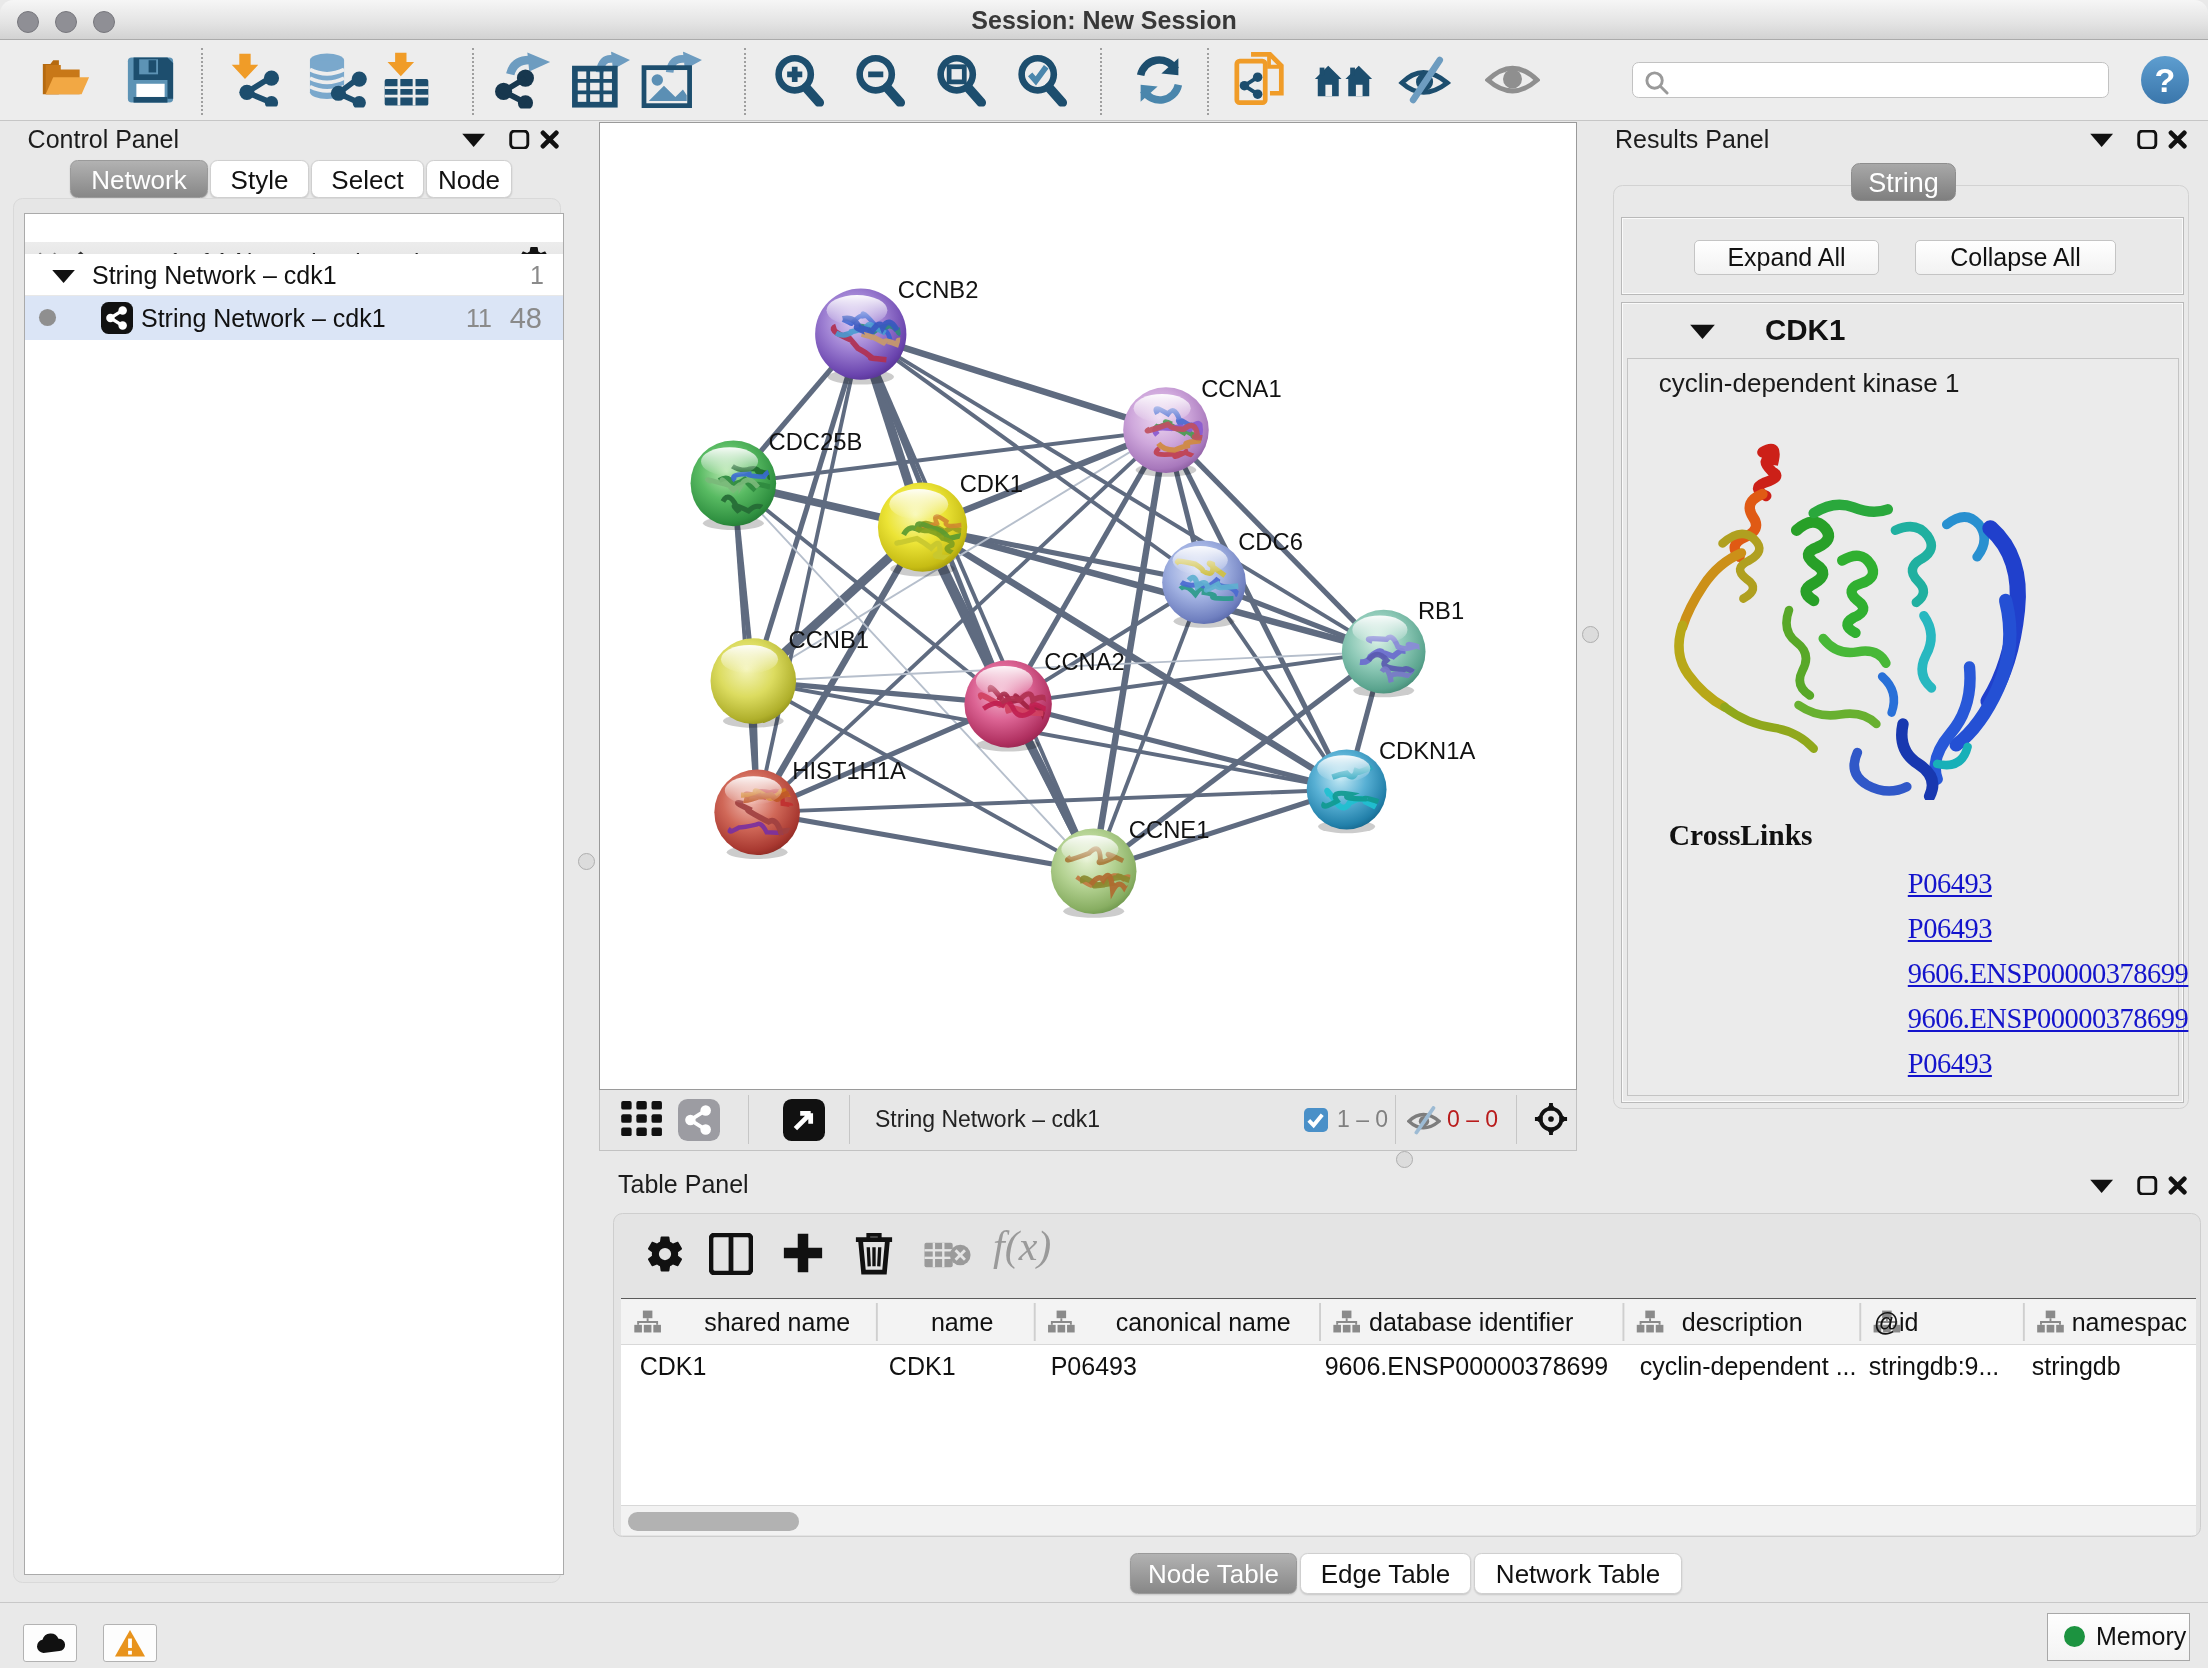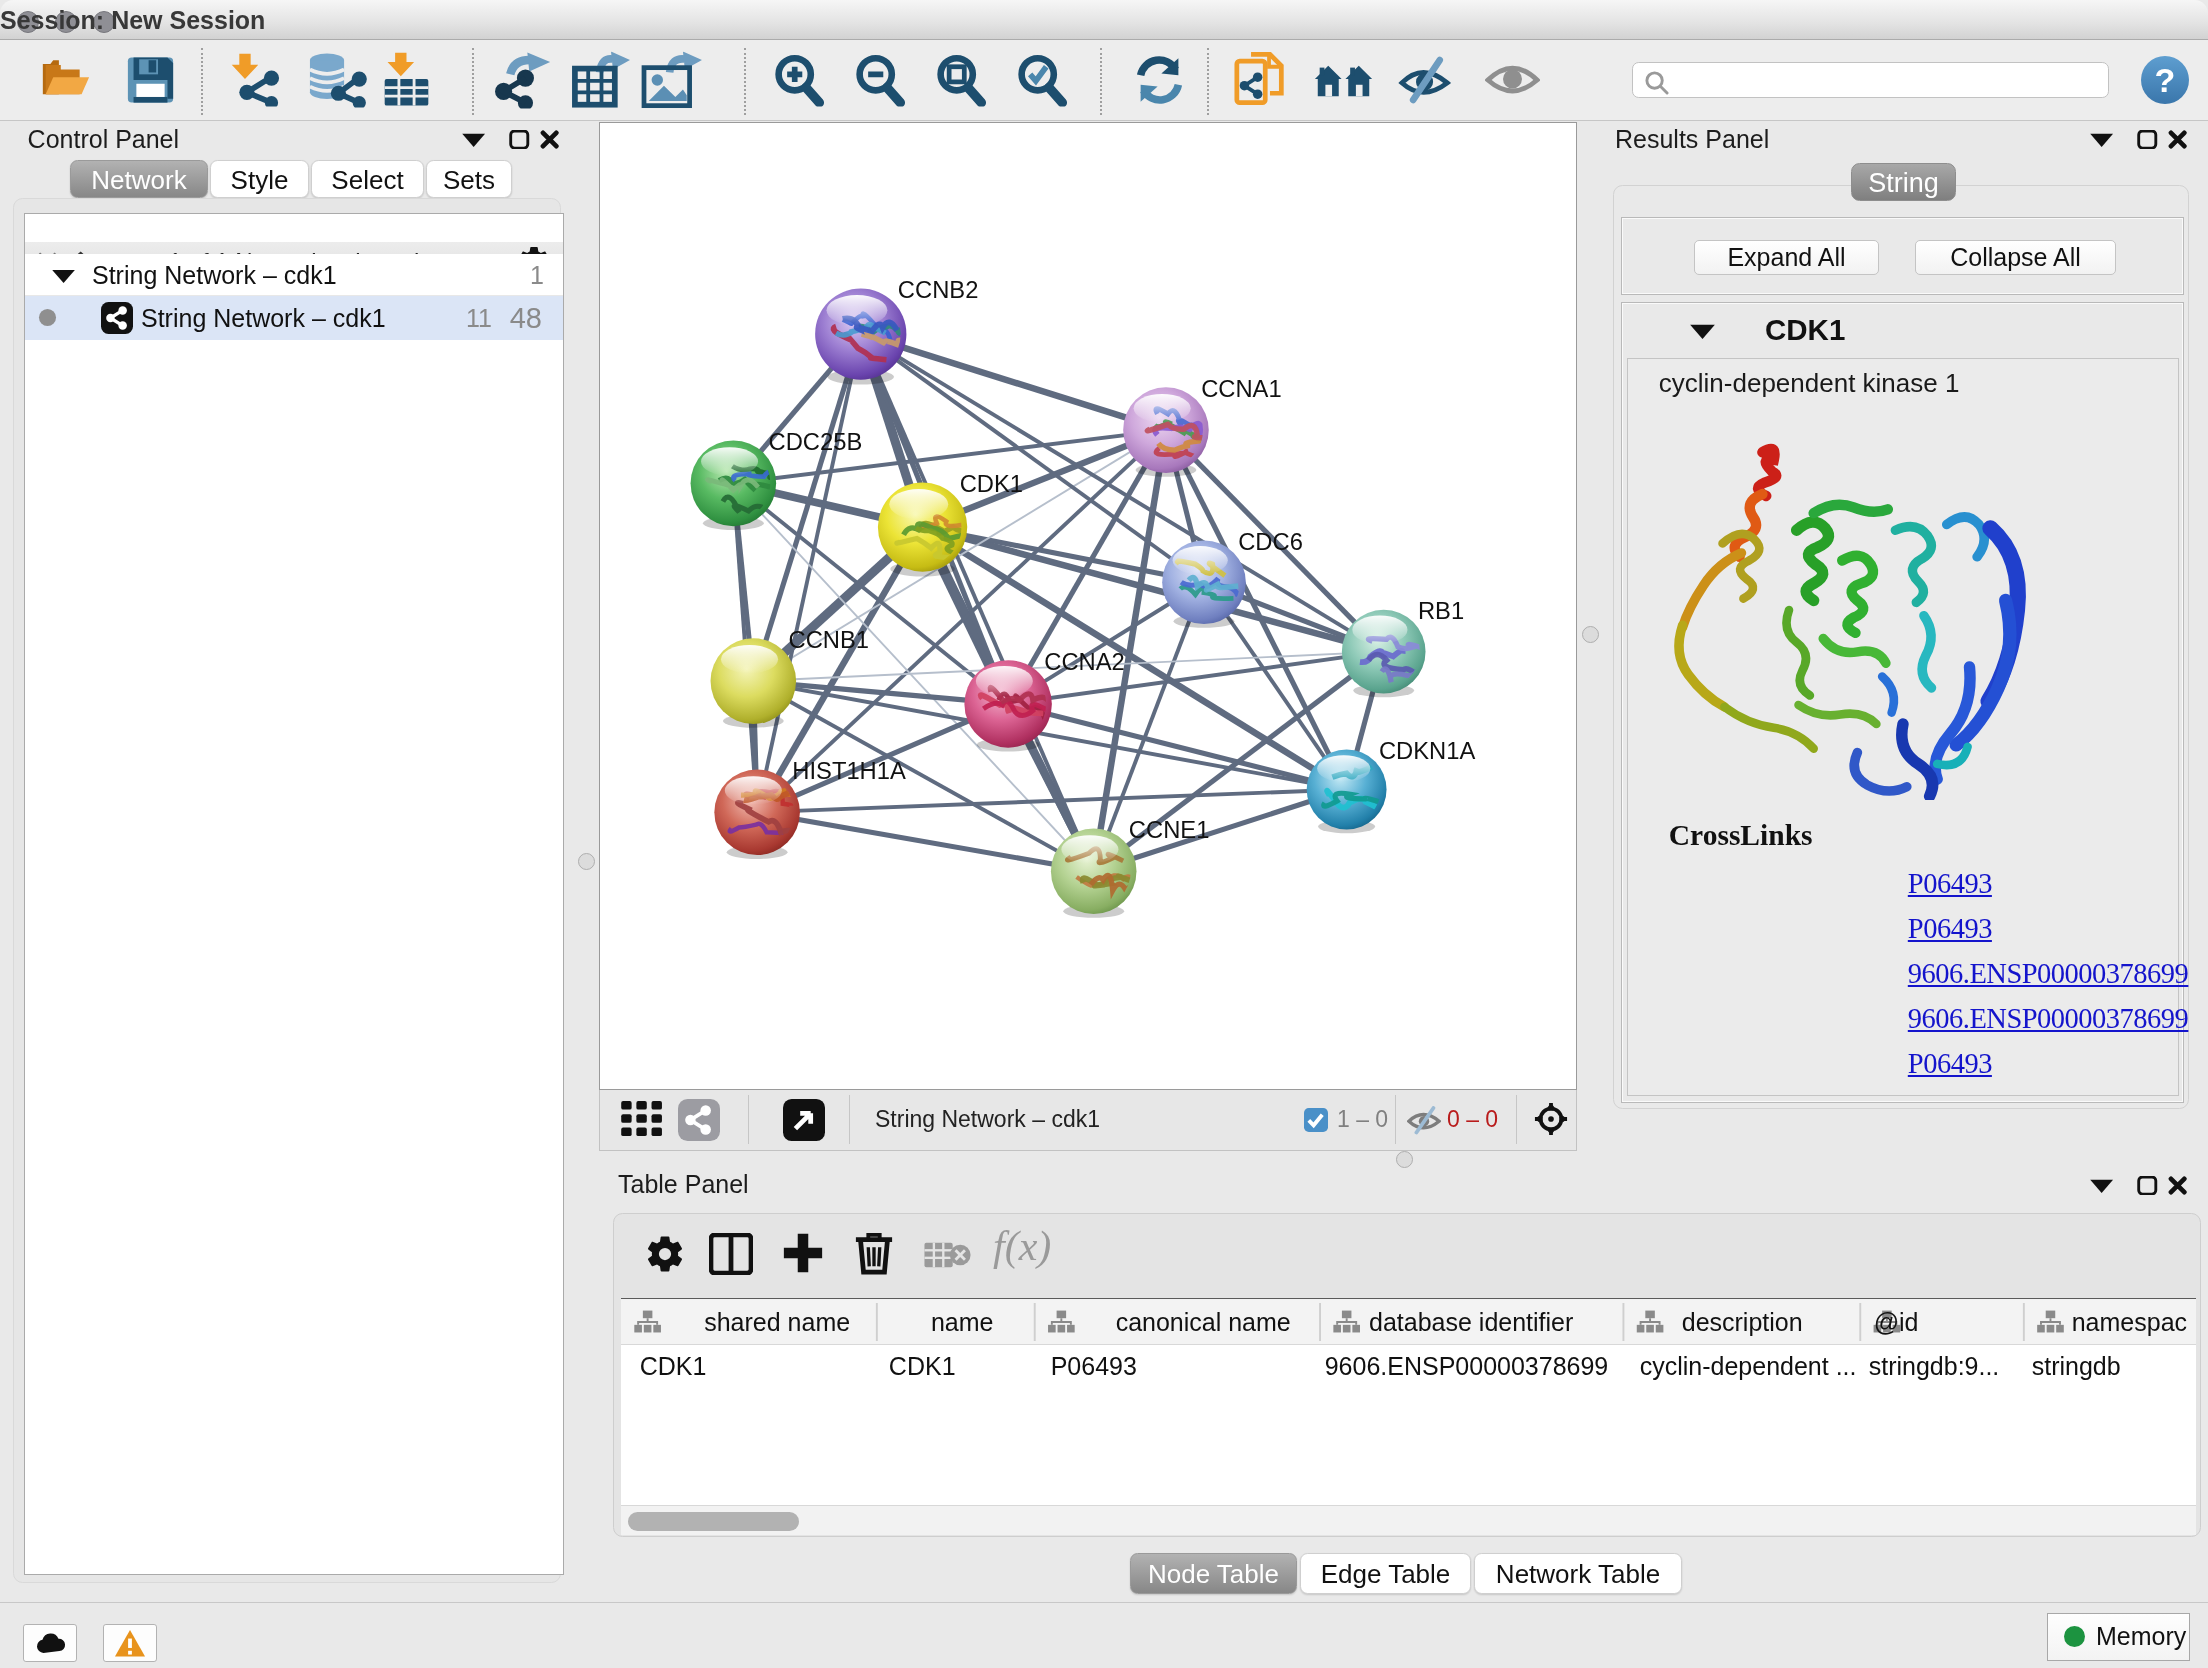--- a/index.html
+++ b/index.html
@@ -6,21 +6,21 @@
 html,body { width:2208px; height:1668px; }
 body { font-family:"Liberation Sans",sans-serif; background:#e9e9e9; position:relative; overflow:hidden; }
 .abs { position:absolute; }
 .panel-title { font-size:25px; color:#1c1c1c; }
 
 #titlebar { position:absolute; left:0; top:0; width:2208px; height:40px;
   background:linear-gradient(#f6f6f6,#e3e3e3 60%,#d2d2d2); border-bottom:1px solid #ababab;
   border-radius:13.3px 13.3px 0 0; }
 #titlebar .light { position:absolute; top:10.5px; width:22px; height:22px; border-radius:50%;
   background:#8f8f95; border:1px solid #77777d; }
-#titlebar .t { position:absolute; top:0; width:100%; line-height:40px;
+#titlebar .t { position:absolute; top:0; width:100%; text-align:center; line-height:40px;
   font-size:25px; font-weight:bold; color:#383838; }
 
 #toolbar { position:absolute; left:0; top:40px; width:2208px; height:81px; background:#ededed;
   border-bottom:1px solid #c6c6c6; }
 #toolbar svg.ic { position:absolute; top:50%; transform:translateY(-50%); }
 #toolbar .sep { position:absolute; top:7.6px; height:67px; border-left:2.9px dotted #9f9f9f; width:0; }
 #searchbox { position:absolute; left:1632px; top:22px; width:477px; height:36px; background:#fff;
   border:1.9px solid #c2c2c2; border-radius:6.7px; }
 #helpbtn { position:absolute; left:2141px; top:16px; width:48px; height:48px; border-radius:50%;
   background:linear-gradient(#5e9ed0,#3a76ab); color:#fff; font-size:34px; font-weight:bold;
@@ -211,21 +211,21 @@
 <div id="controlpanel">
   <div class="panel-title abs" style="left:27.6px; top:125px;">Control Panel</div>
   <svg class="abs" style="left:462px; top:130px;" width="105" height="19" viewBox="0 0 110 20">
     <polygon points="0,4 24,4 12,18" fill="#111"></polygon>
     <rect x="51" y="1" width="18" height="18" rx="4" fill="none" stroke="#111" stroke-width="3"></rect>
     <path d="M85 3 L99 17 M99 3 L85 17" stroke="#111" stroke-width="5" stroke-linecap="round"></path>
   </svg>
   <div class="tab sel" style="left:70px; top:160px; width:138px;">Network</div>
   <div class="tab" style="left:210px; top:160px; width:99px;">Style</div>
   <div class="tab" style="left:311px; top:160px; width:113px;">Select</div>
-  <div class="tab" style="left:426px; top:160px; width:86px;">Sets</div>
+  <div class="tab" style="left:426px; top:160px; width:86px;">Node</div>
   <div class="abs" style="left:13.3px; top:198px; width:548px; height:1385px; background:#e6e6e6; border:1px solid #d9d9d9; border-radius:9.5px;"></div>
   <div class="abs" style="left:24px; top:213px; width:540px; height:1362px; border:1px solid #aaaaaa; background:#fff;">
     <div style="position:absolute; left:0; top:0; width:100%; height:40px; background:linear-gradient(#ececec,#dfdfdf); border-bottom:1px solid #bcbcbc;margin-top:28px;">
       <svg style="position:absolute;left:11.4px;top:8.6px;" width="76" height="23" viewBox="0 0 80 24">
         <g stroke="#777" stroke-width="4" fill="none">
             <path d="M3 3 L12 11 L21 3"></path>
             <path d="M3 10 L12 18 L21 10"></path>
           </g>
         <g stroke="#333" stroke-width="4" fill="none">
             <path d="M38 11 L47 3 L56 11"></path>

